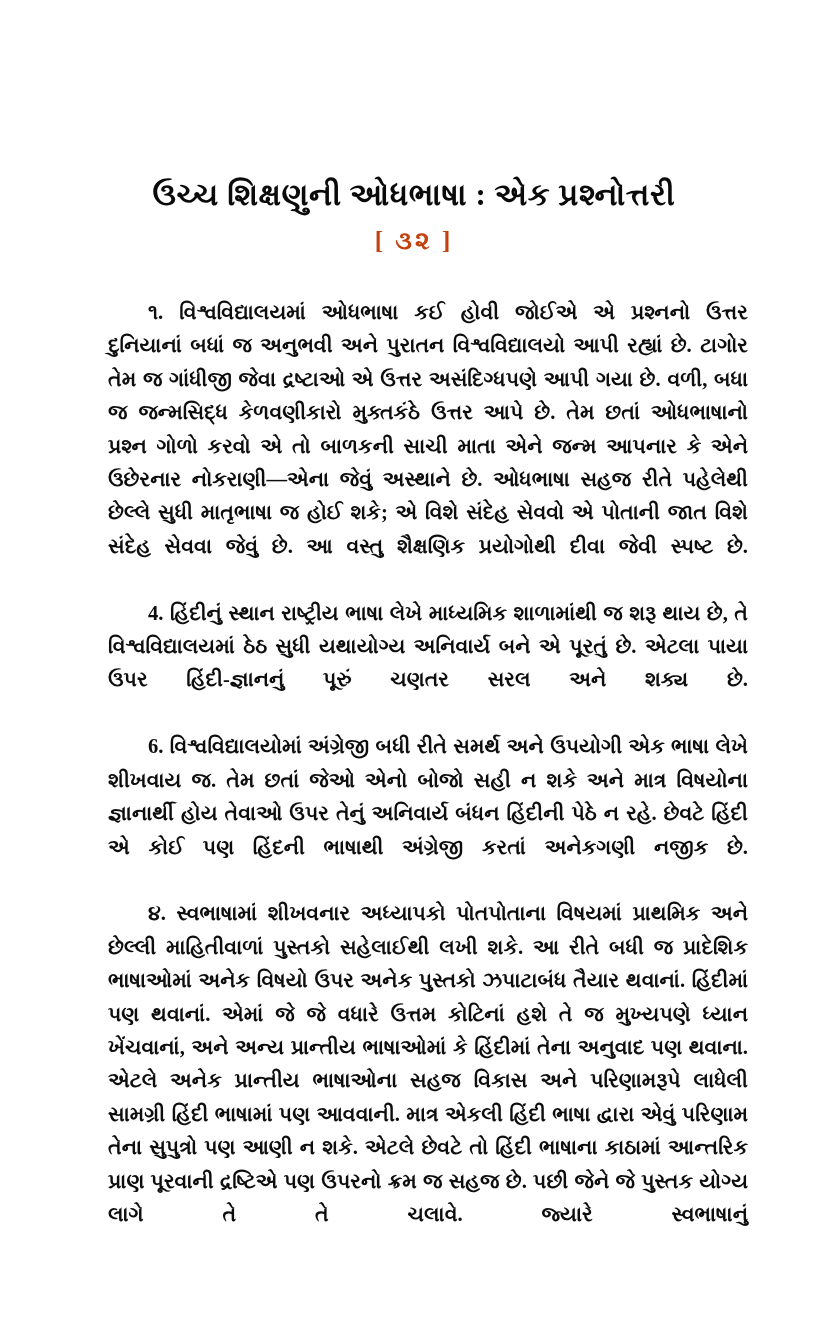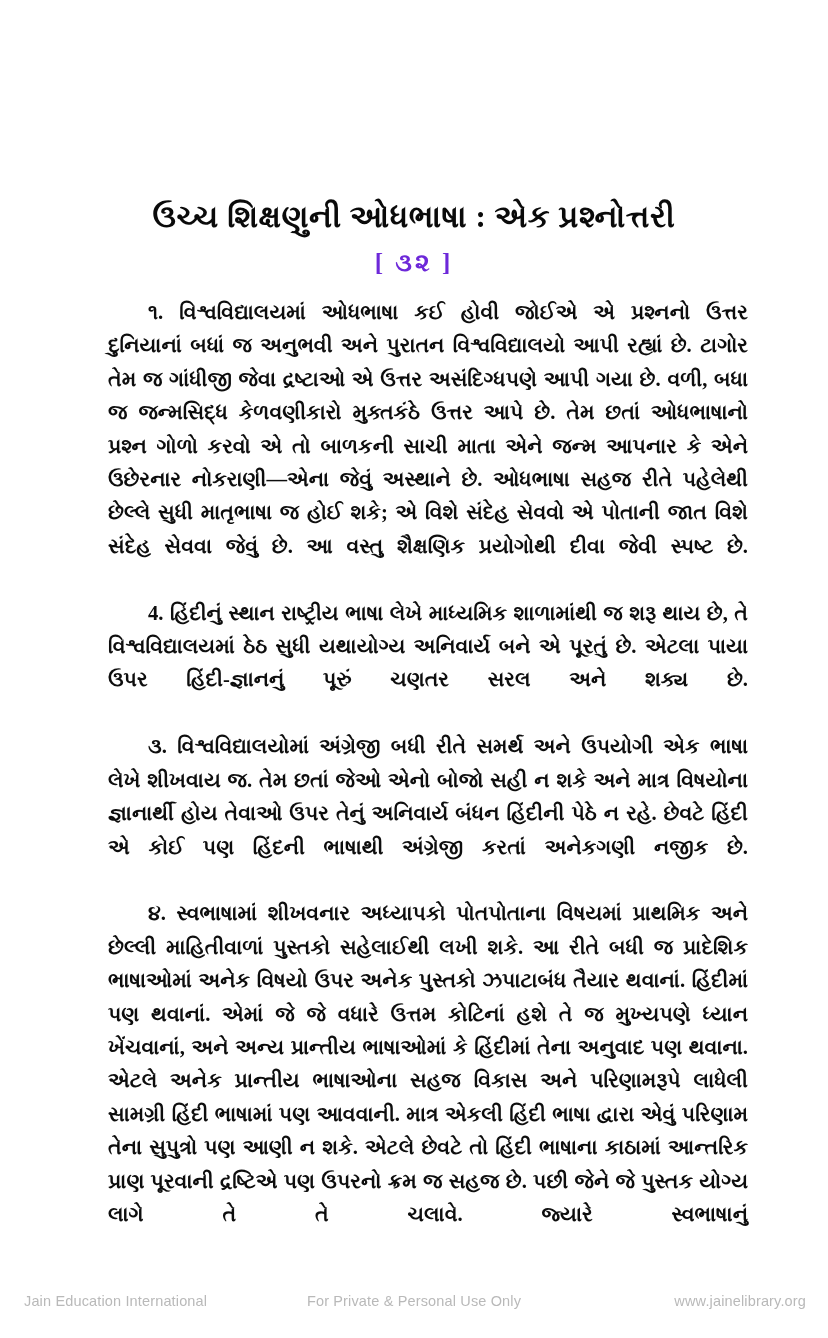--- a/index.html
+++ b/index.html
@@ -17,42 +17,42 @@
     font-family: "Liberation Serif", "DejaVu Serif", serif;
     color: #000000;
     box-sizing: border-box;
   }
 
   
   .heading-block {
     position: absolute;
     left: 0;
     right: 0;
-    top: 198px;
+    top: 176px;
     text-align: center;
   }
 
   .doc-title {
     font-size: 31px;
     font-weight: bold;
     letter-spacing: 0.5px;
     line-height: 1.25;
     color: #0a0a0a;
     margin: 0;
     padding: 0;
     text-rendering: optimizeLegibility;
   }
 
   .page-number {
     font-size: 25px;
     font-weight: bold;
     margin: 12px 0 0 0;
     padding: 0;
     letter-spacing: 3px;
-    color: #6d28d9;
+    color: #c2410c;
   }
 
   
   .body-block {
     position: absolute;
     left: 84px;
     top: 296px;
     width: 664px;
   }
 
@@ -118,23 +118,18 @@
 <div class="page">
 
   <div class="heading-block">
     <h1 class="doc-title">ઉચ્ચ શિક્ષણુની ઓધભાષા : એક પ્રશ્નોત્તરી</h1>
     <div class="page-number">[ ૩૨ ]</div>
   </div>
 
   <div class="body-block">
     <p class="para indent">૧. વિશ્વવિદ્યાલયમાં ઓધભાષા કઈ હોવી જોઈએ એ પ્રશ્નનો ઉત્તર દુનિયાનાં બધાં જ અનુભવી અને પુરાતન વિશ્વવિદ્યાલયો આપી રહ્યાં છે. ટાગોર તેમ જ ગાંધીજી જેવા દ્રષ્ટાઓ એ ઉત્તર અસંદિગ્ધપણે આપી ગયા છે. વળી, બધા જ જન્મસિદ્ધ કેળવણીકારો મુક્તકંઠે ઉત્તર આપે છે. તેમ છતાં ઓધભાષાનો પ્રશ્ન ગોળો કરવો એ તો બાળકની સાચી માતા એને જન્મ આપનાર કે એને ઉછેરનાર નોકરાણી—એના જેવું અસ્થાને છે. ઓધભાષા સહજ રીતે પહેલેથી છેલ્લે સુધી માતૃભાષા જ હોઈ શકે; એ વિશે સંદેહ સેવવો એ પોતાની જાત વિશે સંદેહ સેવવા જેવું છે. આ વસ્તુ શૈક્ષણિક પ્રયોગોથી દીવા જેવી સ્પષ્ટ છે.</p>
     <p class="para indent">4. હિંદીનું સ્થાન રાષ્ટ્રીય ભાષા લેખે માધ્યમિક શાળામાંથી જ શરૂ થાય છે, તે વિશ્વવિદ્યાલયમાં ઠેઠ સુધી યથાયોગ્ય અનિવાર્ય બને એ પૂરતું છે. એટલા પાયા ઉપર હિંદી-જ્ઞાનનું પૂરું ચણતર સરલ અને શક્ય છે.</p>
-    <p class="para indent">૩. વિશ્વવિદ્યાલયોમાં અંગ્રેજી બધી રીતે સમર્થ અને ઉપયોગી એક ભાષા લેખે શીખવાય જ. તેમ છતાં જેઓ એનો બોજો સહી ન શકે અને માત્ર વિષયોના જ્ઞાનાર્થી હોય તેવાઓ ઉપર તેનું અનિવાર્ય બંધન હિંદીની પેઠે ન રહે. છેવટે હિંદી એ કોઈ પણ હિંદની ભાષાથી અંગ્રેજી કરતાં અનેકગણી નજીક છે.</p>
+    <p class="para indent">6. વિશ્વવિદ્યાલયોમાં અંગ્રેજી બધી રીતે સમર્થ અને ઉપયોગી એક ભાષા લેખે શીખવાય જ. તેમ છતાં જેઓ એનો બોજો સહી ન શકે અને માત્ર વિષયોના જ્ઞાનાર્થી હોય તેવાઓ ઉપર તેનું અનિવાર્ય બંધન હિંદીની પેઠે ન રહે. છેવટે હિંદી એ કોઈ પણ હિંદની ભાષાથી અંગ્રેજી કરતાં અનેકગણી નજીક છે.</p>
     <p class="para indent">૪. સ્વભાષામાં શીખવનાર અધ્યાપકો પોતપોતાના વિષયમાં પ્રાથમિક અને છેલ્લી માહિતીવાળાં પુસ્તકો સહેલાઈથી લખી શકે. આ રીતે બધી જ પ્રાદેશિક ભાષાઓમાં અનેક વિષયો ઉપર અનેક પુસ્તકો ઝપાટાબંધ તૈયાર થવાનાં. હિંદીમાં પણ થવાનાં. એમાં જે જે વધારે ઉત્તમ કોટિનાં હશે તે જ મુખ્યપણે ધ્યાન ખેંચવાનાં, અને અન્ય પ્રાન્તીય ભાષાઓમાં કે હિંદીમાં તેના અનુવાદ પણ થવાના. એટલે અનેક પ્રાન્તીય ભાષાઓના સહજ વિકાસ અને પરિણામરૂપે લાધેલી સામગ્રી હિંદી ભાષામાં પણ આવવાની. માત્ર એકલી હિંદી ભાષા દ્વારા એવું પરિણામ તેના સુપુત્રો પણ આણી ન શકે. એટલે છેવટે તો હિંદી ભાષાના કાઠામાં આન્તરિક પ્રાણ પૂરવાની દ્રષ્ટિએ પણ ઉપરનો ક્રમ જ સહજ છે. પછી જેને જે પુસ્તક યોગ્ય લાગે તે તે ચલાવે. જ્યારે સ્વભાષાનું</p>
   </div>
 
-  <div class="footer">
-    <span class="footer-left">Jain Education International</span>
-    <span class="footer-center">For Private &amp; Personal Use Only</span>
-    <span class="footer-right">www.jainelibrary.org</span>
-  </div>
 
 </div>
 
 </body></html>

